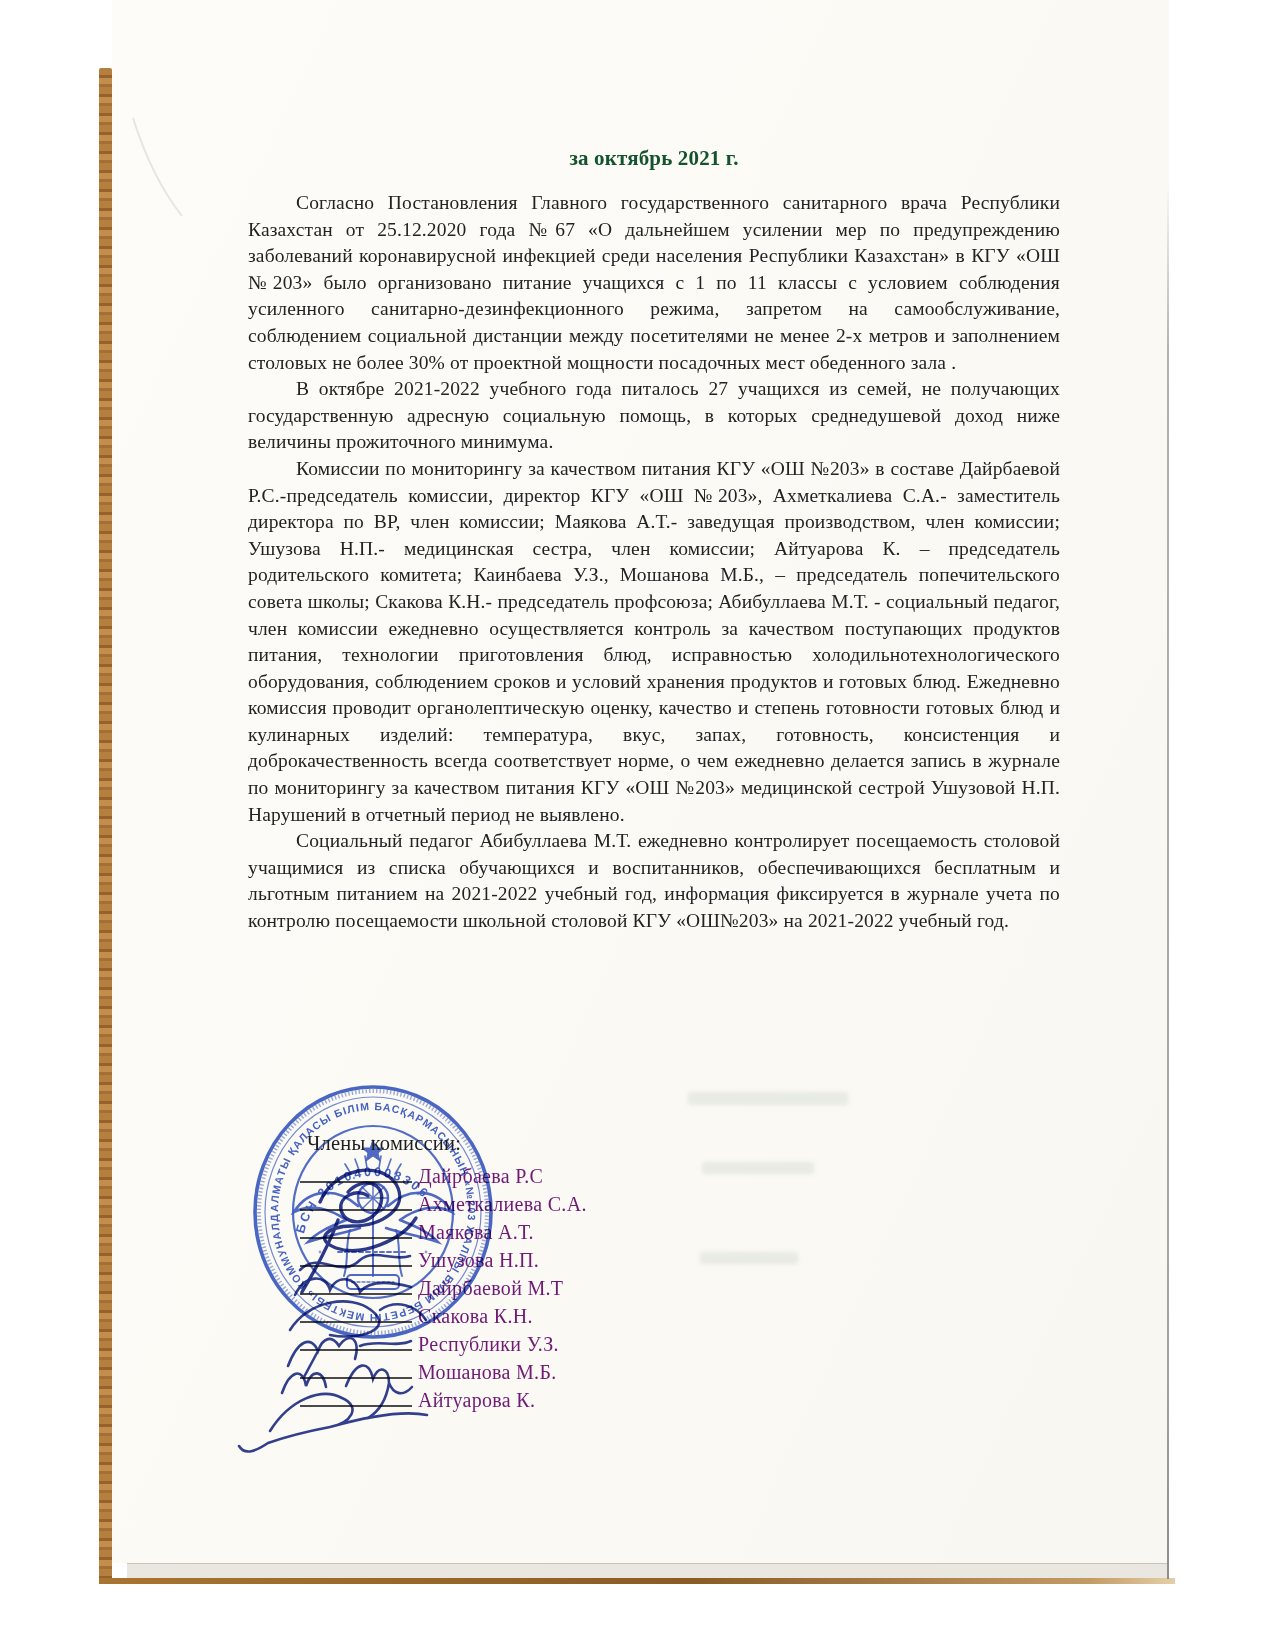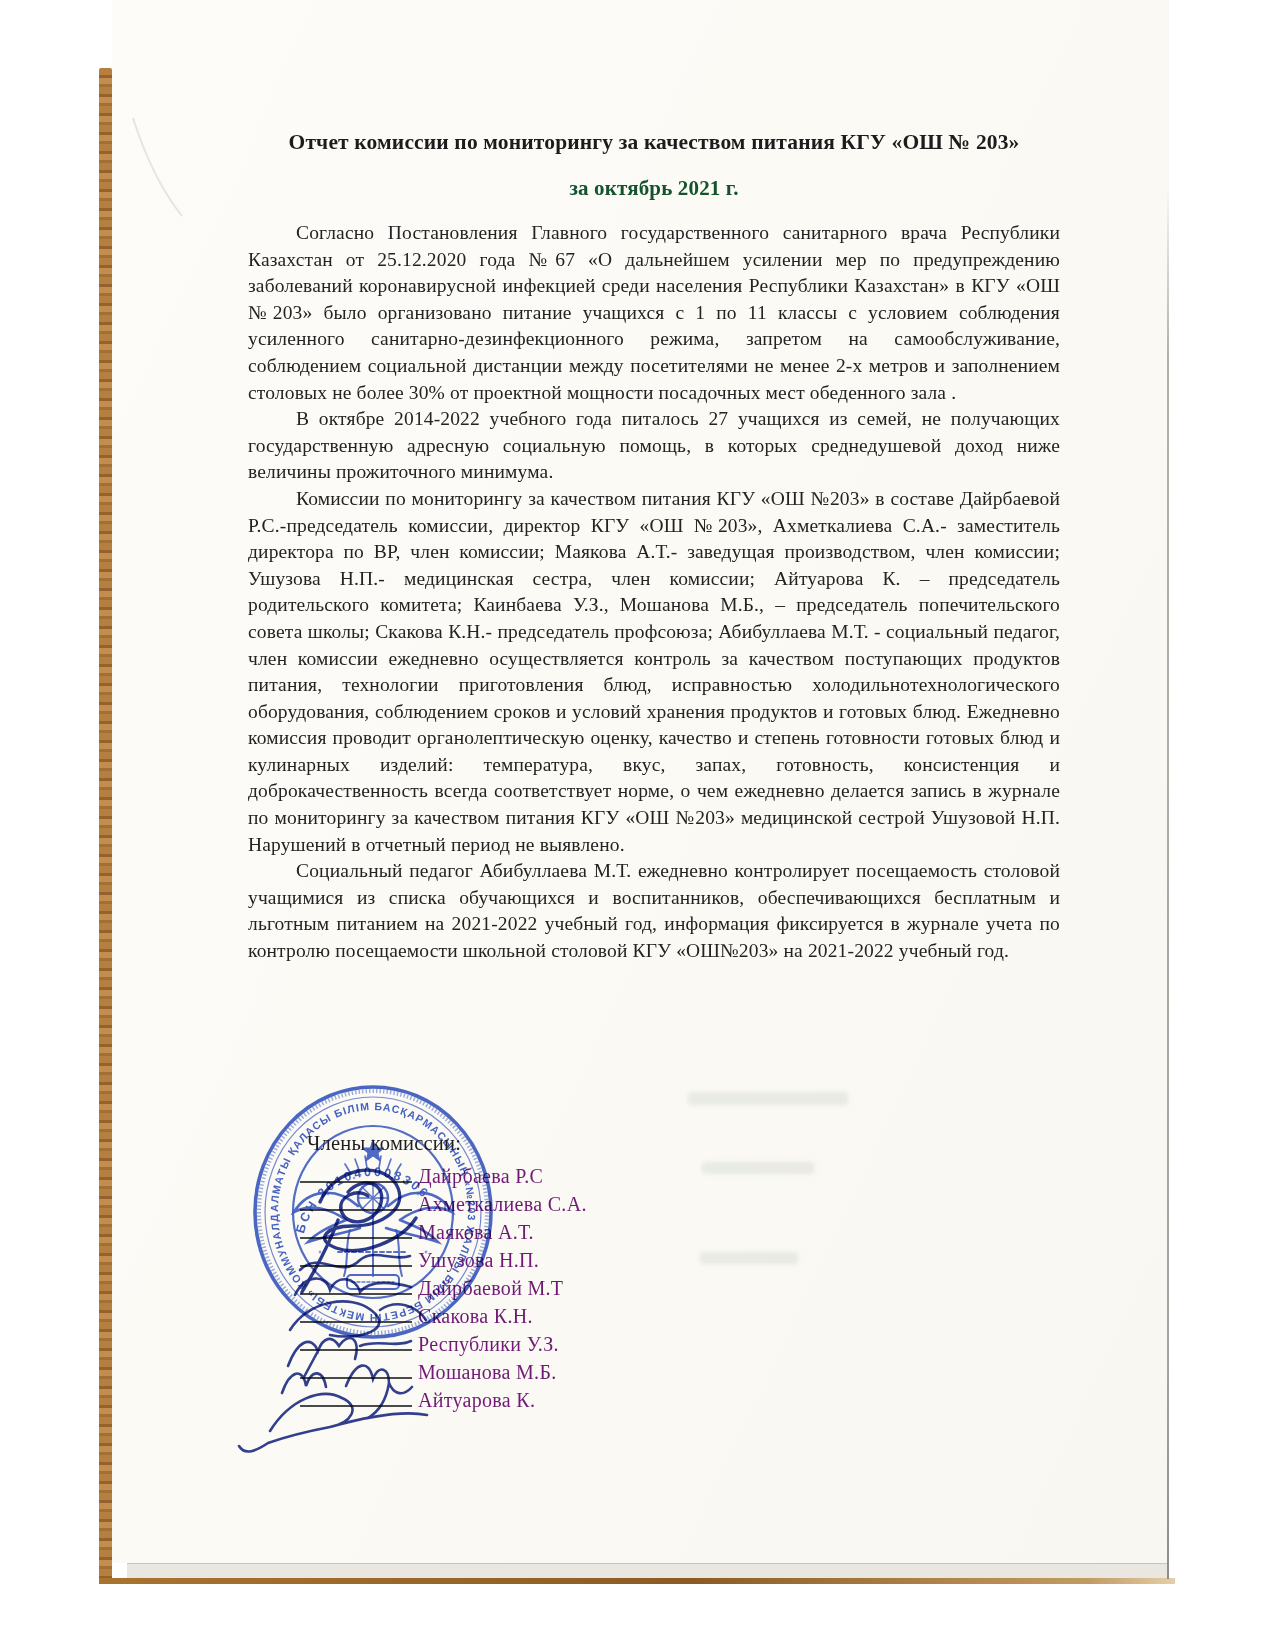--- a/index.html
+++ b/index.html
@@ -78,24 +78,23 @@
 <div class="edge-bottom-brown"></div>
 <div class="edge-right-line"></div>
 <svg class="crease" width="260" height="280">
   <path d="M 133,118 Q 152,178 182,216" fill="none" stroke="rgba(128,126,118,0.18)" stroke-width="2"></path>
 </svg>
 <span class="bleed" style="left:688px;top:1092px;width:160px;height:13px;"></span>
 <span class="bleed" style="left:702px;top:1162px;width:112px;height:12px;"></span>
 <span class="bleed" style="left:700px;top:1252px;width:98px;height:12px;"></span>
 
 <div class="doc">
-  <div class="title">Отчет комиссии по мониторингу за качеством питания КГУ «ОШ № 203»</div>
   <div class="subtitle">за октябрь 2021 г.</div>
   <p>Согласно Постановления Главного государственного санитарного врача Республики Казахстан от 25.12.2020 года №67 «О дальнейшем усилении мер по предупреждению заболеваний коронавирусной инфекцией среди населения Республики Казахстан» в КГУ «ОШ №203» было организовано питание учащихся с 1 по 11 классы с условием соблюдения усиленного санитарно-дезинфекционного режима, запретом на самообслуживание, соблюдением социальной дистанции между посетителями не менее 2-х метров и заполнением столовых не более 30% от проектной мощности посадочных мест обеденного зала .</p>
-  <p>В октябре 2014-2022 учебного года питалось 27 учащихся из семей, не получающих государственную адресную социальную помощь, в которых среднедушевой доход ниже величины прожиточного минимума.</p>
+  <p>В октябре 2021-2022 учебного года питалось 27 учащихся из семей, не получающих государственную адресную социальную помощь, в которых среднедушевой доход ниже величины прожиточного минимума.</p>
   <p>Комиссии по мониторингу за качеством питания КГУ «ОШ №203» в составе Дайрбаевой Р.С.-председатель комиссии, директор КГУ «ОШ №203», Ахметкалиева С.А.- заместитель директора по ВР, член комиссии; Маякова А.Т.- заведущая производством, член комиссии; Ушузова Н.П.- медицинская сестра, член комиссии; Айтуарова К. – председатель родительского комитета; Каинбаева У.З., Мошанова М.Б., – председатель попечительского совета школы; Скакова К.Н.- председатель профсоюза; Абибуллаева М.Т. - социальный педагог, член комиссии ежедневно осуществляется контроль за качеством поступающих продуктов питания, технологии приготовления блюд, исправностью холодильнотехнологического оборудования, соблюдением сроков и условий хранения продуктов и готовых блюд. Ежедневно комиссия проводит органолептическую оценку, качество и степень готовности готовых блюд и кулинарных изделий: температура, вкус, запах, готовность, консистенция и доброкачественность всегда соответствует норме, о чем ежедневно делается запись в журнале по мониторингу за качеством питания КГУ «ОШ №203» медицинской сестрой Ушузовой Н.П. Нарушений в отчетный период не выявлено.</p>
   <p>Социальный педагог Абибуллаева М.Т.  ежедневно контролирует посещаемость столовой учащимися из списка обучающихся и воспитанников, обеспечивающихся бесплатным и льготным питанием на 2021-2022 учебный год, информация фиксируется в журнале учета по контролю посещаемости школьной столовой КГУ «ОШ№203» на 2021-2022 учебный год.</p>
 </div>
 
 <div class="members-heading">Члены комиссии:</div>
 
 <div class="member-row" style="top:1160px;"><span class="sig-line"></span><span class="member-name">Дайрбаева Р.С</span></div>
 <div class="member-row" style="top:1188px;"><span class="sig-line"></span><span class="member-name">Ахметкалиева С.А.</span></div>
 <div class="member-row" style="top:1216px;"><span class="sig-line"></span><span class="member-name">Маякова А.Т.</span></div>
 <div class="member-row" style="top:1244px;"><span class="sig-line"></span><span class="member-name">Ушузова Н.П.</span></div>

